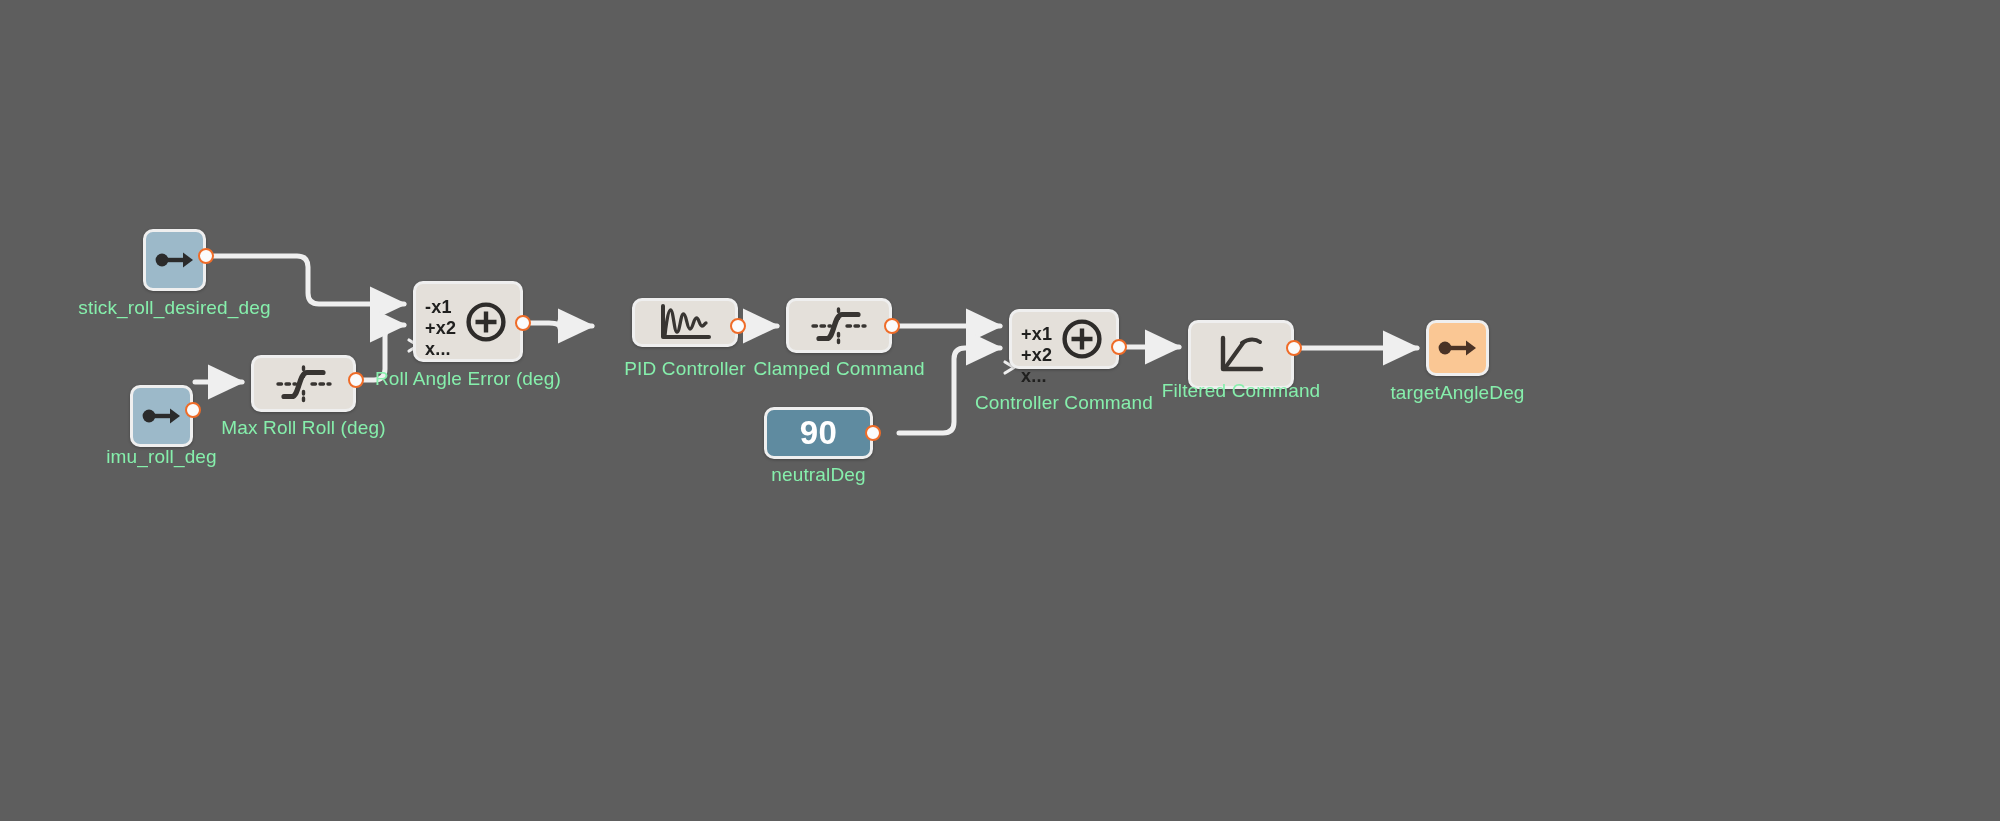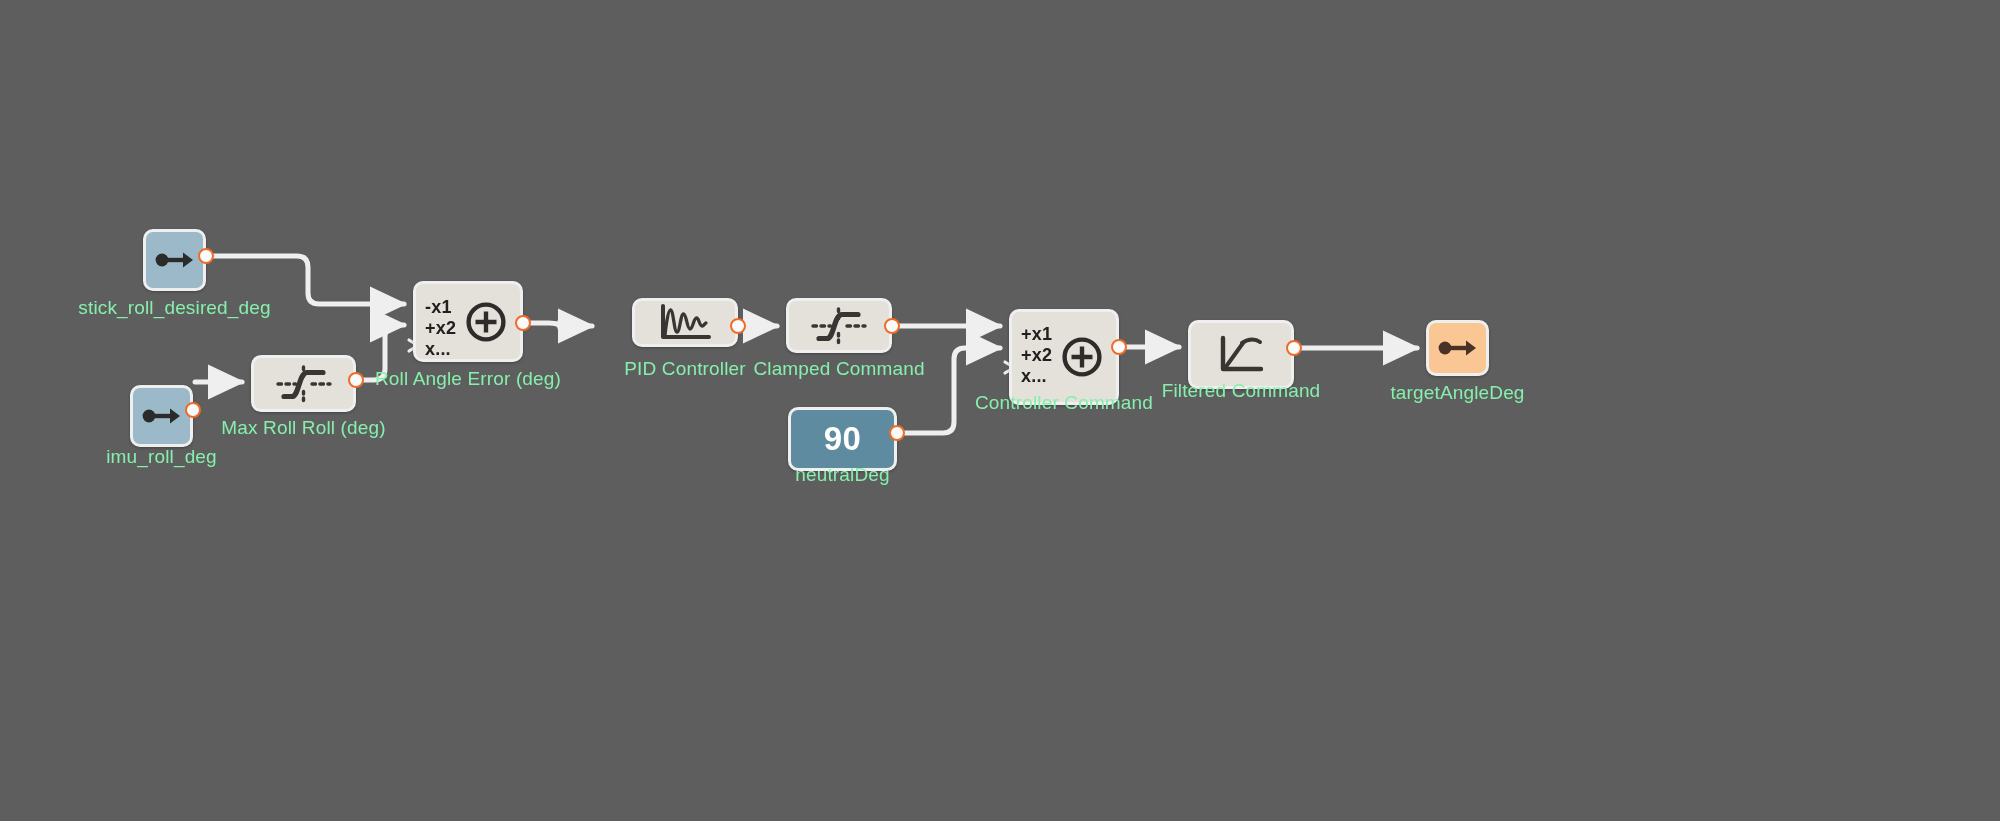--- a/index.html
+++ b/index.html
@@ -170,29 +170,29 @@
           <path d="M29.5,4 L29.5,6.5 M29.5,11 L29.5,13.5"></path>
           <path d="M29.5,28.5 L29.5,31 M29.5,35 L29.5,37.5"></path>
         </g>
         <path d="M10,33.5 L18,33.5 C25,33.5 25,9.5 33,9.5 L49,9.5" fill="none" stroke="#383532" stroke-width="5.2" stroke-linecap="round" stroke-linejoin="round"></path>
       </svg>
     </div>
     <div class="out-port" style="left:106px; top:28px;"></div>
     <div class="node-label" style="top:60px;">Clamped Command</div>
   </div>
 
-  <div class="node" style="left:788px; top:407px; width:109px; height:64px;padding-left:40px;">
+  <div class="node" style="left:764px; top:407px; width:109px; height:52px;padding-left:40px;">
     <div class="node-body body-const">
       <span class="const-value">90</span>
     </div>
     <div class="out-port" style="left:109px; top:26px;"></div>
     <div class="node-label" style="top:57px;">neutralDeg</div>
   </div>
 
-  <div class="node" style="left:1009px; top:309px; width:110px; height:96px;">
+  <div class="node" style="left:1009px; top:309px; width:110px; height:60px;">
     <div class="node-body body-proc" style="justify-content:flex-end;">
       <svg class="icon" width="44" height="44" viewBox="0 0 44 44" style="margin-right:12px;">
         <circle cx="22" cy="22" r="17.4" fill="none" stroke="#2e2c2a" stroke-width="4.4"></circle>
         <path d="M22,11.5 L22,32.5 M11.5,22 L32.5,22" stroke="#2e2c2a" stroke-width="4.4"></path>
       </svg>
     </div>
     <div class="port-label" style="left:12px; top:15px;">+x1</div>
     <div class="port-label" style="left:12px; top:36px;">+x2</div>
     <div class="port-label" style="left:12px; top:57px;">x...</div>
     <div class="out-port" style="left:110px; top:38px;"></div>

